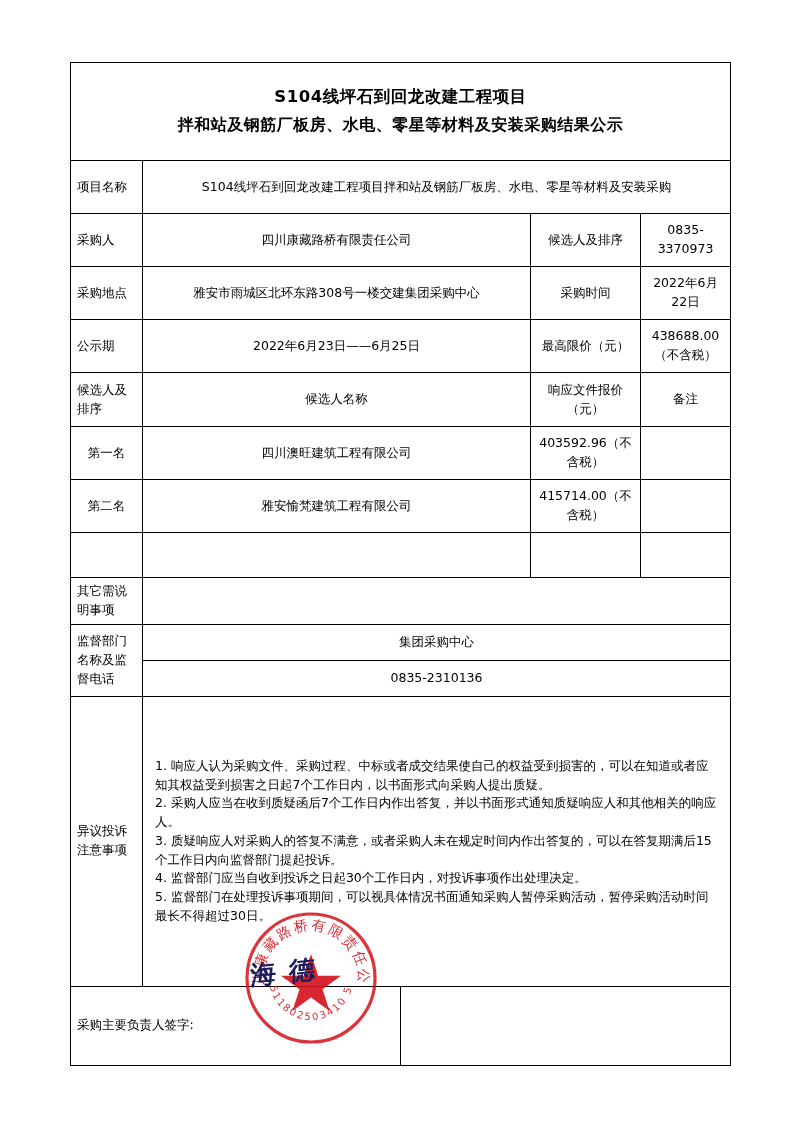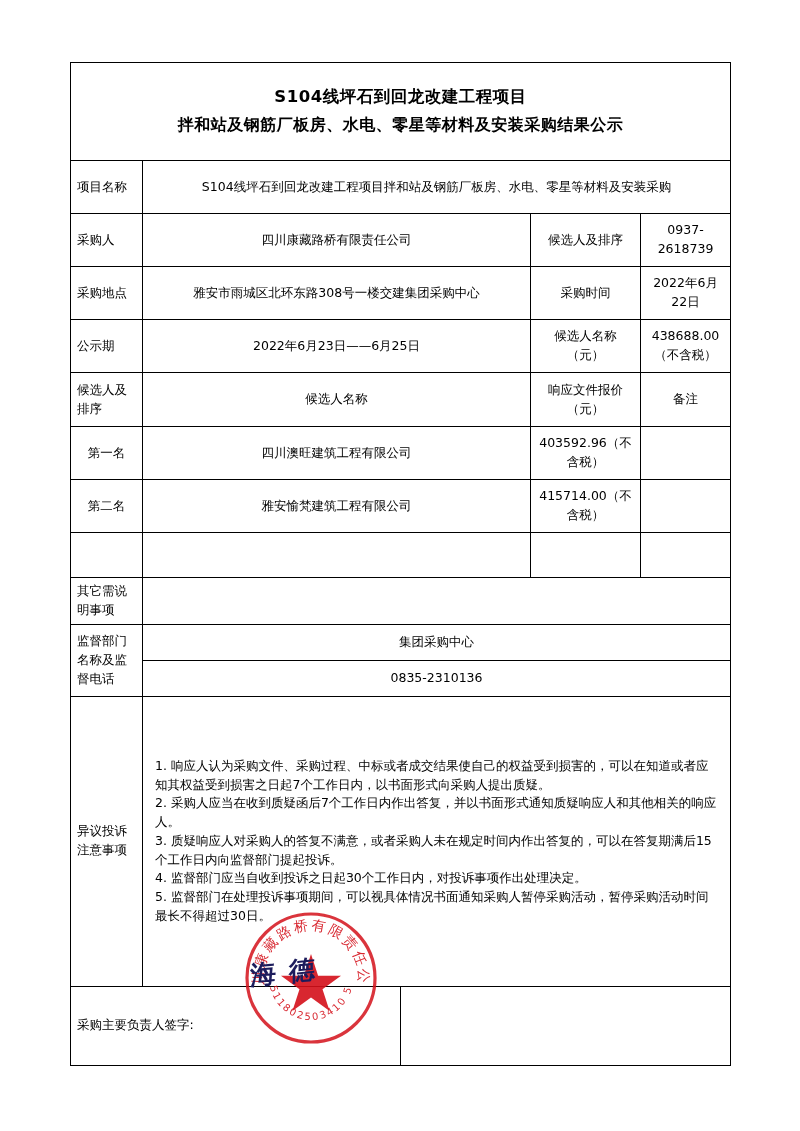--- a/index.html
+++ b/index.html
@@ -133,34 +133,34 @@
 
     <tr class="row-h44">
       <td class="lbl">项目名称</td>
       <td class="lft" colspan="4">S104线坪石到回龙改建工程项目拌和站及钢筋厂板房、水电、零星等材料及安装采购</td>
     </tr>
 
     <tr class="row-h44">
       <td class="lbl">采购人</td>
       <td class="lft" colspan="2">四川康藏路桥有限责任公司</td>
       <td class="ctr">候选人及排序</td>
-      <td class="ctr">0937-2618739</td>
+      <td class="ctr">0835-3370973</td>
     </tr>
 
     <tr class="row-h44">
       <td class="lbl">采购地点</td>
       <td class="lft" colspan="2">雅安市雨城区北环东路308号一楼交建集团采购中心</td>
       <td class="ctr">采购时间</td>
       <td class="ctr">2022年6月22日</td>
     </tr>
 
     <tr class="row-h44">
       <td class="lbl">公示期</td>
       <td class="lft" colspan="2">2022年6月23日——6月25日</td>
-      <td class="ctr">候选人名称（元）</td>
+      <td class="ctr">最高限价（元）</td>
       <td class="ctr small">438688.00（不含税）</td>
     </tr>
 
     <tr style="height:54px">
       <td class="lbl">候选人及排序</td>
       <td class="ctr" colspan="2">候选人名称</td>
       <td class="ctr">响应文件报价（元）</td>
       <td class="ctr">备注</td>
     </tr>
 

